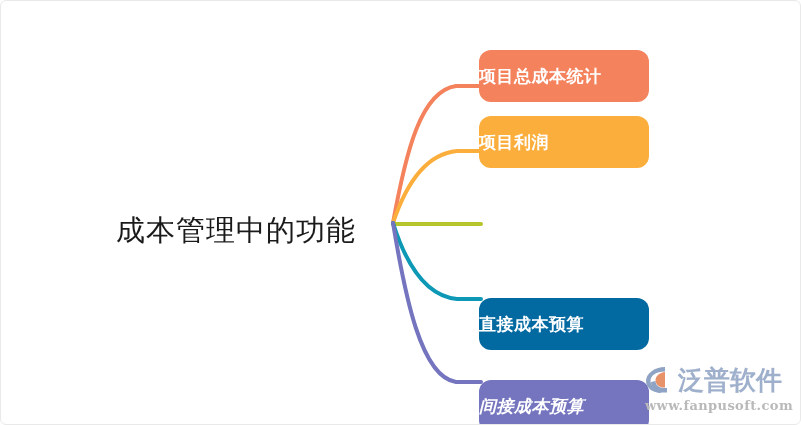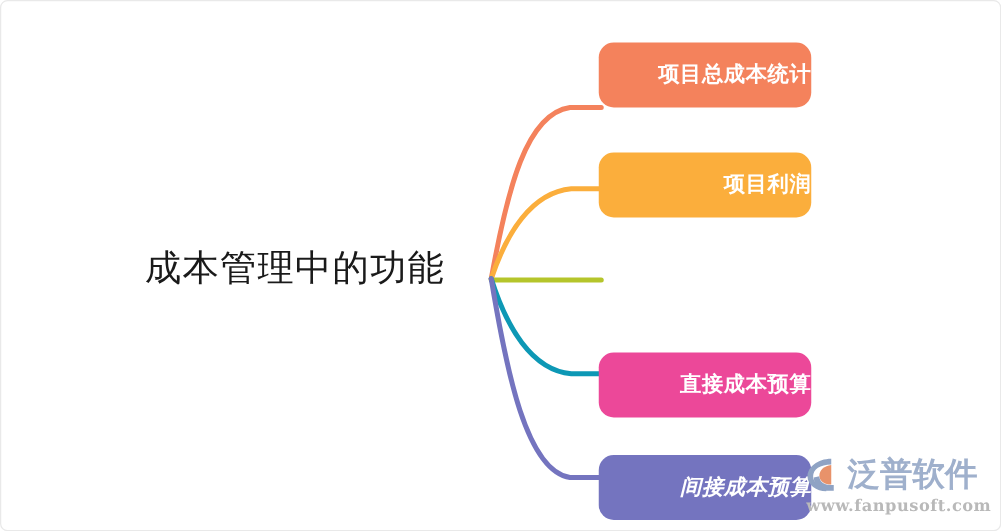--- a/index.html
+++ b/index.html
@@ -29,21 +29,21 @@
     left: 0;
     top: 0;
     width: 801px;
     height: 425px;
     z-index: 1;
   }
   
   #root-node {
     position: absolute;
     left: 95px;
-    top: 188px;
+    top: 204px;
     width: 280px;
     height: 50px;
     display: flex;
     align-items: center;
     justify-content: center;
     z-index: 3;
   }
   #root-node .root-label {
     font-size: 29px;
     font-weight: 400;
@@ -54,34 +54,35 @@
   }
   
   .branch-node {
     position: absolute;
     left: 478px;
     width: 170px;
     height: 52px;
     border-radius: 12px;
     display: flex;
     align-items: center;
-    justify-content: flex-end;
+    justify-content: flex-start;
     z-index: 3;
     box-sizing: border-box;
+    margin-top: 16px;
   }
   .branch-node .branch-label {
     font-size: 17px;
     font-weight: bold;
     color: #ffffff;
     letter-spacing: 0.5px;
     white-space: nowrap;
     line-height: 1;
   }
   #branch-0 { top: 33px; }
-  #branch-1 { top: 121px; }
+  #branch-1 { top: 99px; }
   #branch-2 { top: 198px; }
   #branch-3 { top: 281px; }
   #branch-4 { top: 363px; }
 
   
   #watermark {
     position: absolute;
     left: 642px;
     top: 362px;
     width: 132px;
@@ -145,21 +146,21 @@
 
   <div class="branch-node" id="branch-0" style="background: rgb(244, 130, 92);">
     <span class="branch-label" style="color: rgb(255, 255, 255);">项目总成本统计</span>
   </div>
 
   <div class="branch-node" id="branch-1" style="background: rgb(251, 174, 60);">
     <span class="branch-label" style="color: rgb(255, 255, 255);">项目利润</span>
   </div>
 
 
-  <div class="branch-node" id="branch-3" style="background: #ec4899;">
+  <div class="branch-node" id="branch-3" style="background: #0369a1; font-family: Liberation Serif, serif;">
     <span class="branch-label" style="color: rgb(255, 255, 255);">直接成本预算</span>
   </div>
 
   <div class="branch-node" id="branch-4" style="background: rgb(116, 116, 191); font-style: italic;">
     <span class="branch-label" style="color: rgb(255, 255, 255);">间接成本预算</span>
   </div>
 
   <div id="watermark">
     <div class="logo-row">
       <svg class="logo-mark" viewBox="0 0 64 64" xmlns="http://www.w3.org/2000/svg">

